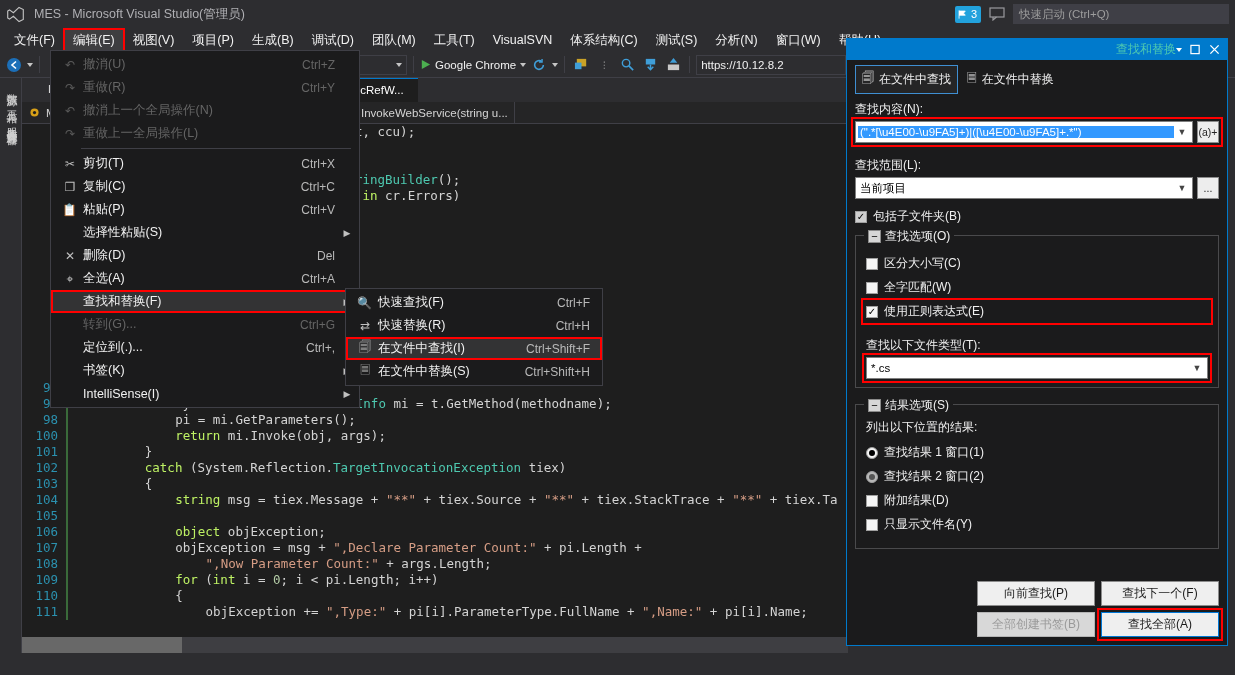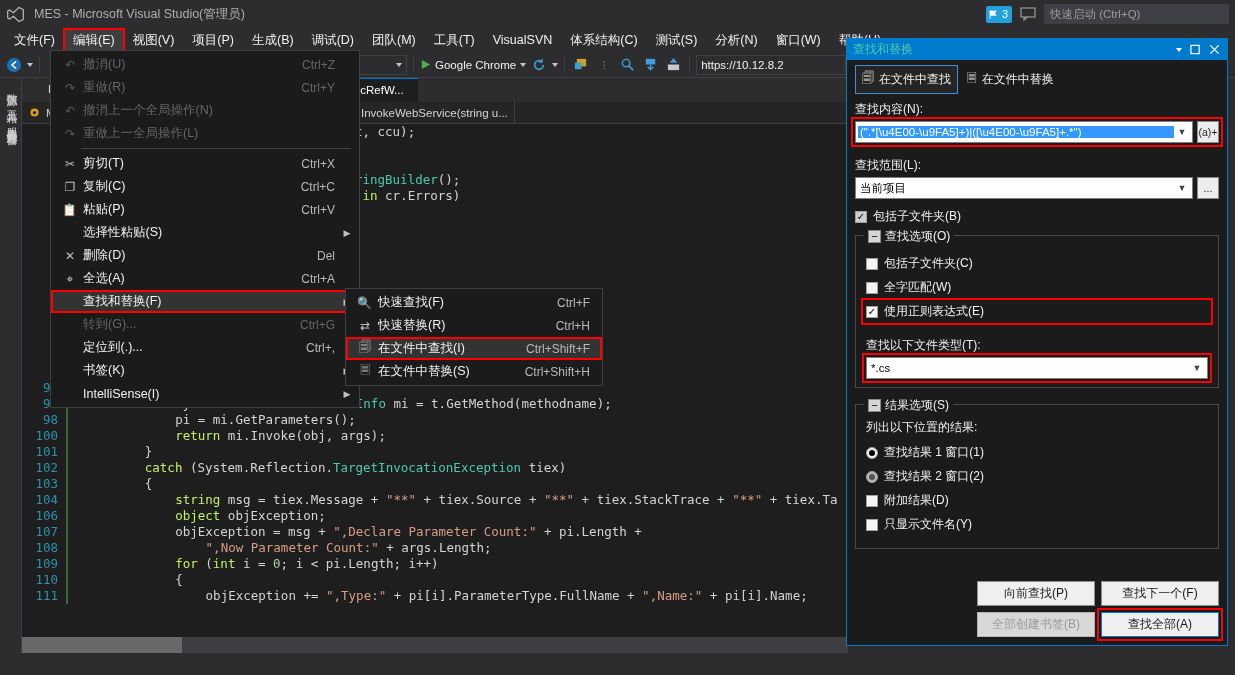--- a/index.html
+++ b/index.html
@@ -35,21 +35,21 @@
     position: absolute; right: 0; top: 0; height: 28px;
     display: flex; align-items: center; gap: 8px; padding-right: 6px;
   }
   .notify-badge {
     display: flex; align-items: center;
     background: #22a2dd; height: 17px; border-radius: 2px;
     padding: 0 4px 0 2px; gap: 3px;
   }
   .notify-badge .count { font-size: 11px; color: #fff; }
   .quick-launch {
-    width: 185px; height: 20px; background: #3f3f46;
+    width: 216px; height: 20px; background: #3f3f46;
     border: 1px solid #3f3f46; color: #9d9d9d; font-size: 11.5px;
     display: flex; align-items: center; padding: 0 5px;
   }
 
   
   .menubar {
     position: absolute; top: 28px; left: 0; width: 1235px; height: 24px;
     background: #2d2d30;
     display: flex; align-items: center; padding-left: 5px;
   }
@@ -217,21 +217,21 @@
 
   
   .dialog {
     position: absolute; left: 846px; top: 38px;
     width: 382px; height: 608px;
     background: #1b1b1c; border: 1px solid #007acc;
     z-index: 50;
   }
   .dlg-title {
     height: 21px; background: #007acc; display: flex; align-items: center;
-    padding: 0 4px 0 6px; color: #ffffff; font-size: 12px;
+    padding: 0 4px 0 6px; color: #ffffff; font-size: 12px; text-align: right;
   }
   .dlg-title .t { flex: 1; white-space: nowrap; }
   .dlg-title .btns { display: flex; align-items: center; gap: 8px; padding-right: 3px; }
   .dlg-body { padding: 5px 8px 0; }
   .dlg-tabs { display: flex; gap: 3px; margin-bottom: 7px; }
   .dlg-tab {
     display: flex; align-items: center; gap: 5px;
     font-size: 12px; color: #f1f1f1; padding: 3px 6px;
   }
   .dlg-tab.active { border: 1px solid #3f8fd2; background: #252526; }
@@ -453,20 +453,21 @@
         <div class="code-line"><div class="gutter"></div><div style="width: 14px; flex: 0 0 14px;"></div><div class="code-text"><span class="p"></span></div></div>
         <div class="code-line"><div class="gutter"></div><div style="width: 14px; flex: 0 0 14px;"></div><div class="code-text"><span class="s">("获取并调用实例方法 methodname:"</span><span class="p"> + methodname);</span></div></div>
         <div class="code-line"><div class="gutter">96</div><div class="gutter-mark"></div><div class="code-text" style="padding-left: 95.2px;"><span class="c">//获取并调用实例方法</span></div></div>
         <div class="code-line"><div class="gutter">97</div><div class="gutter-mark"></div><div class="code-text" style="padding-left: 95.2px;"><span class="p">System.Reflection.</span><span class="t">MethodInfo</span><span class="p"> mi = t.GetMethod(methodname);</span></div></div>
         <div class="code-line"><div class="gutter">98</div><div class="gutter-mark"></div><div class="code-text" style="padding-left: 95.2px;"><span class="p">pi = mi.GetParameters();</span></div></div>
         <div class="code-line"><div class="gutter">100</div><div class="gutter-mark"></div><div class="code-text" style="padding-left: 95.2px;"><span class="k">return</span><span class="p"> mi.Invoke(obj, args);</span></div></div>
         <div class="code-line"><div class="gutter">101</div><div class="gutter-mark"></div><div class="code-text" style="padding-left: 64.8px;"><span class="p">}</span></div></div>
         <div class="code-line"><div class="gutter">102</div><div class="gutter-mark"></div><div class="code-text" style="padding-left: 64.8px;"><span class="k">catch</span><span class="p"> (System.Reflection.</span><span class="t">TargetInvocationException</span><span class="p"> tiex)</span></div></div>
         <div class="code-line"><div class="gutter">103</div><div class="gutter-mark"></div><div class="code-text" style="padding-left: 64.8px;"><span class="p">{</span></div></div>
         <div class="code-line"><div class="gutter">104</div><div class="gutter-mark"></div><div class="code-text" style="padding-left: 95.2px;"><span class="k">string</span><span class="p"> msg = tiex.Message + </span><span class="s">"**"</span><span class="p"> + tiex.Source + </span><span class="s">"**"</span><span class="p"> + tiex.StackTrace + </span><span class="s">"**"</span><span class="p"> + tiex.Ta</span></div></div>
+        <div class="code-line"><div class="gutter">105</div><div class="gutter-mark"></div><div class="code-text" style="padding-left: 95.2px;"><span class="p"></span></div></div>
         <div class="code-line"><div class="gutter">106</div><div class="gutter-mark"></div><div class="code-text" style="padding-left: 95.2px;"><span class="k">object</span><span class="p"> objException;</span></div></div>
         <div class="code-line"><div class="gutter">107</div><div class="gutter-mark"></div><div class="code-text" style="padding-left: 95.2px;"><span class="p">objException = msg + </span><span class="s">",Declare Parameter Count:"</span><span class="p"> + pi.Length +</span></div></div>
         <div class="code-line"><div class="gutter">108</div><div class="gutter-mark"></div><div class="code-text" style="padding-left: 125.6px;"><span class="s">",Now Parameter Count:"</span><span class="p"> + args.Length;</span></div></div>
         <div class="code-line"><div class="gutter">109</div><div class="gutter-mark"></div><div class="code-text" style="padding-left: 95.2px;"><span class="k">for</span><span class="p"> (</span><span class="k">int</span><span class="p"> i = </span><span class="n">0</span><span class="p">; i &lt; pi.Length; i++)</span></div></div>
         <div class="code-line"><div class="gutter">110</div><div class="gutter-mark"></div><div class="code-text" style="padding-left: 95.2px;"><span class="p">{</span></div></div>
         <div class="code-line"><div class="gutter">111</div><div class="gutter-mark"></div><div class="code-text" style="padding-left: 125.6px;"><span class="p">objException += </span><span class="s">",Type:"</span><span class="p"> + pi[i].ParameterType.FullName + </span><span class="s">",Name:"</span><span class="p"> + pi[i].Name;</span></div></div>
       </div>
     <div class="hscroll-row">
       <div style="position:absolute;left:0;top:0;width:160px;height:16px;background:#686868"></div>
     </div>
@@ -641,21 +642,21 @@
       </div>
 
       <div class="group">
         <div class="g-title">
           <span class="expander">−</span>
           <span>查找选项(O)</span>
         </div>
         <div id="find-options-list">
             <div class="chk-row">
               <span class="chk"></span>
-              <span>包括子文件夹(C)</span>
+              <span>区分大小写(C)</span>
             </div>
             <div class="chk-row">
               <span class="chk"></span>
               <span>全字匹配(W)</span>
             </div>
             <div class="chk-row redbox2">
               <span class="chk">✓</span>
               <span>使用正则表达式(E)</span>
             </div>
           </div>

